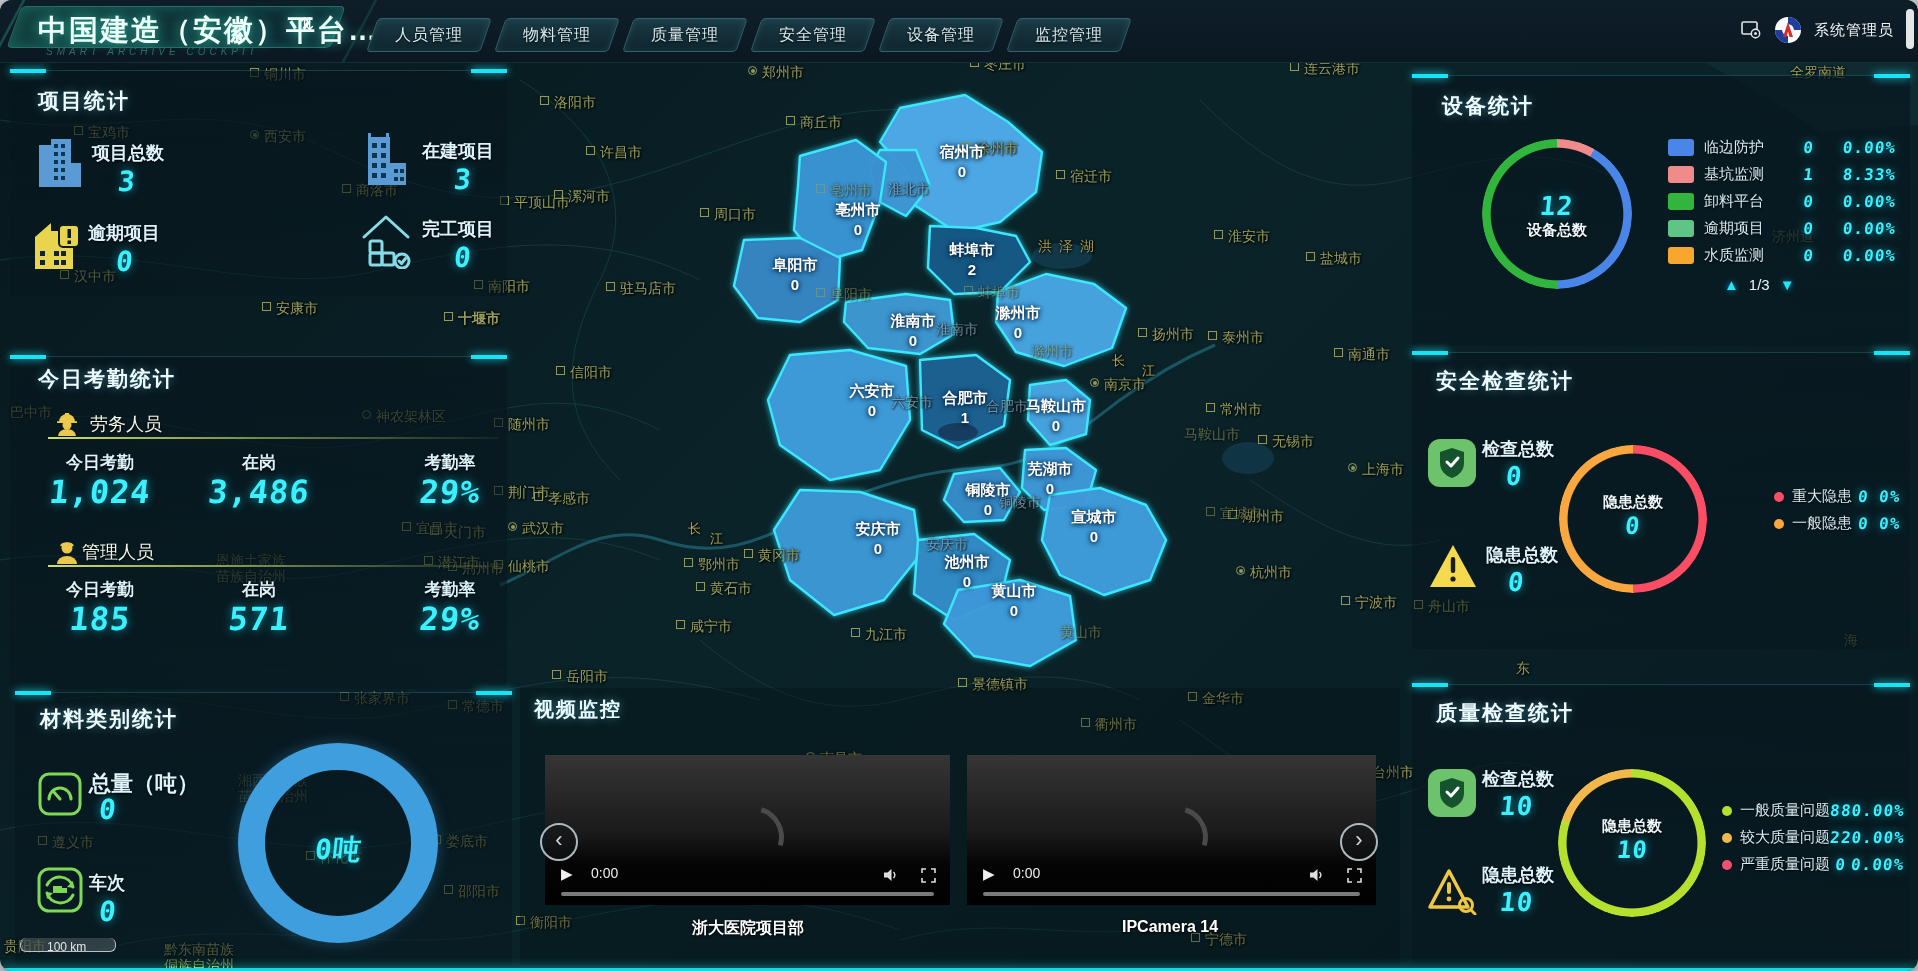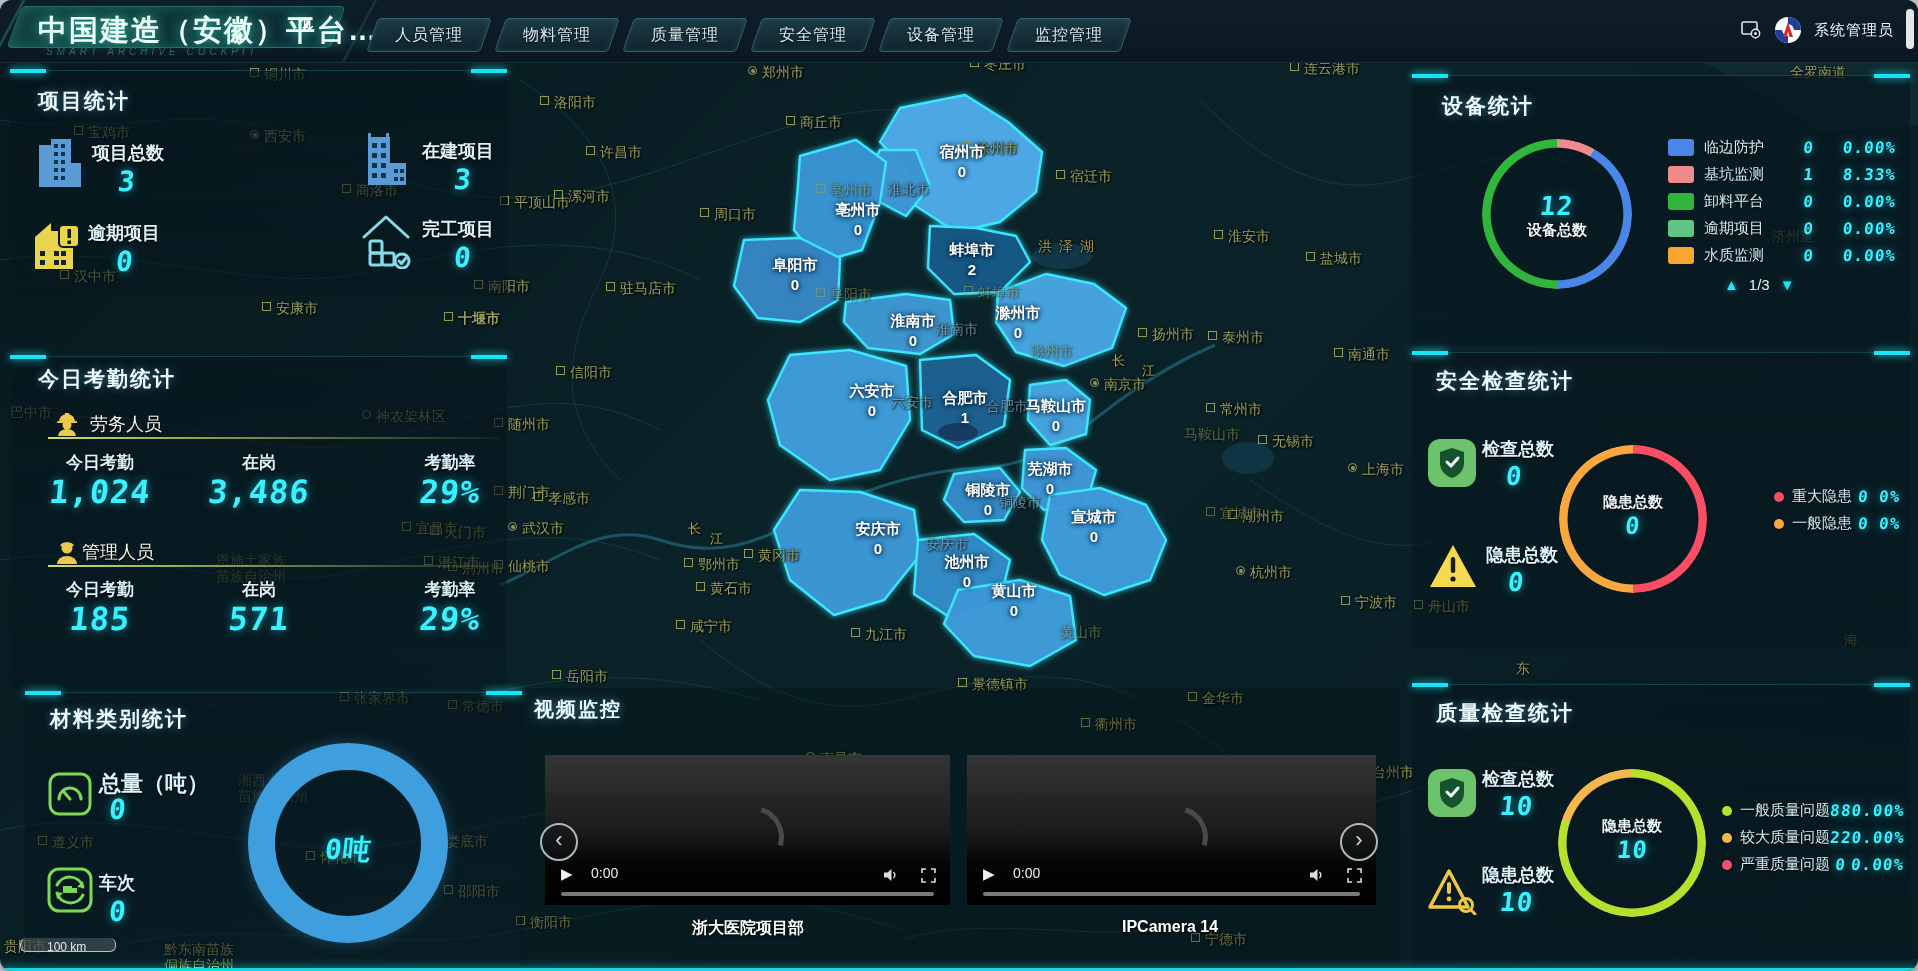--- a/index.html
+++ b/index.html
@@ -466,21 +466,21 @@
     <div class="ghead" style="left:72px;top:183px;">管理人员</div>
     <div class="divider" style="left:38px;top:208px;width:451px;"></div>
     <div class="slabel" style="left:30px;top:221px;width:120px;text-align:center;">今日考勤</div>
     <div class="dvalue digital" style="left:30px;top:243px;width:120px;text-align:center;font-size:32px;">185</div>
     <div class="slabel" style="left:189px;top:221px;width:120px;text-align:center;">在岗</div>
     <div class="dvalue digital" style="left:189px;top:243px;width:120px;text-align:center;font-size:32px;">571</div>
     <div class="slabel" style="left:380px;top:221px;width:120px;text-align:center;">考勤率</div>
     <div class="dvalue digital" style="left:380px;top:243px;width:120px;text-align:center;font-size:32px;">29%</div>
   </div>
 
-  <div class="panel" style="left:25px;top:692px;width:497px;height:273px;">
+  <div class="panel" style="left:15px;top:692px;width:497px;height:273px;">
     <div class="ptitle" style="left:25px;top:12px;">材料类别统计</div>
     <div class="icn" style="left:22px;top:78px;">
       <svg width="46" height="46" viewBox="0 0 46 46" fill="none" stroke="#7ed957" stroke-width="3" stroke-linecap="round">
           <rect x="3" y="3" width="40" height="40" rx="9"></rect>
           <path d="M12,28 a11,11 0 0 1 22,0"></path>
           <line x1="23" y1="28" x2="16" y2="20"></line>
         </svg>
     </div>
     <div class="slabel" style="left:74px;top:76px;font-size:22px;">总量（吨）</div>
     <div class="dvalue digital" style="left:84px;top:100px;">0</div>

